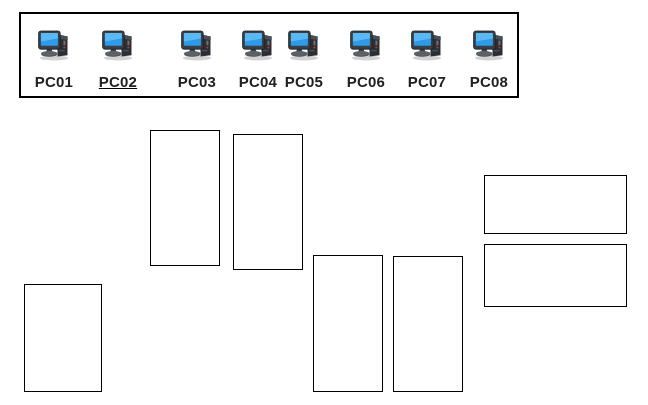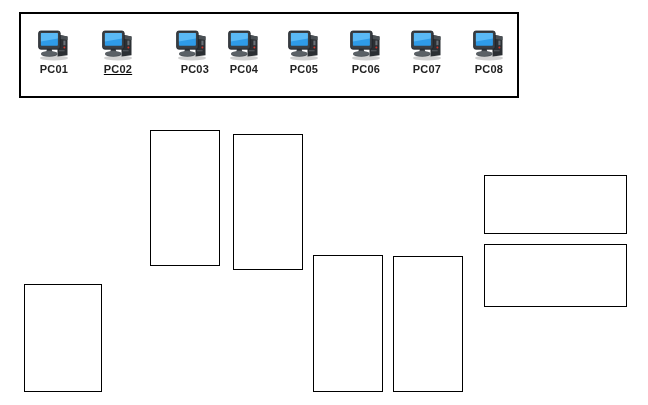--- a/index.html
+++ b/index.html
@@ -39,22 +39,22 @@
     position: absolute;
     top: 14px;
     width: 56px;
     height: 62px;
     display: flex;
     flex-direction: column;
     align-items: center;
     justify-content: flex-start;
   }
   .pc-label {
-    margin-top: 2px;
-    font-size: 11px;
+    margin-top: 12px;
+    font-size: 15px;
     font-weight: bold;
     color: #222222;
     letter-spacing: 0.2px;
     font-family: "Liberation Sans", sans-serif;
     white-space: nowrap;
   }
   .pc-icon {
     width: 34px;
     height: 33px;
     display: block;
@@ -107,41 +107,41 @@
             <ellipse cx="12.3" cy="26.2" rx="8.2" ry="2.6" fill="#4a5055"></ellipse>
             <ellipse cx="12.3" cy="25.5" rx="8.2" ry="2.6" fill="#5b6166"></ellipse>
             <rect x="1.6" y="3.0" width="21.6" height="18.2" rx="2.2" fill="#3a3f45"></rect>
             <rect x="1.6" y="3.0" width="21.6" height="18.2" rx="2.2" fill="none" stroke="#1d2126" stroke-width="0.8"></rect>
             <rect x="3.9" y="5.1" width="17.0" height="12.6" rx="0.8" fill="#2e9be8"></rect>
             <path d="M3.9 5.1 L20.9 5.1 L20.9 10.4 L3.9 13.6 Z" fill="#7fd2ff" opacity="0.55"></path>
           </svg>
         </span>
         <span class="pc-label">PC02</span>
       </div>
-      <div class="pc-node" style="left: 132px; align-items: flex-end;">
+      <div class="pc-node" style="left: 148px;">
         <span>
           <svg class="pc-icon" viewBox="0 0 34 33" xmlns="http://www.w3.org/2000/svg">
             <ellipse cx="17" cy="30" rx="14" ry="2.6" fill="#000" opacity="0.18"></ellipse>
             <path d="M20.5 6.5 L30.5 8.6 L30.5 27.3 L20.5 28.6 Z" fill="#2b2f33"></path>
             <path d="M20.5 6.5 L30.5 8.6 L30.5 12.0 L20.5 10.4 Z" fill="#4a5055"></path>
             <rect x="26.4" y="12.6" width="2.1" height="4.6" fill="#6b7177"></rect>
             <circle cx="27.4" cy="19.6" r="1.0" fill="#d1342a"></circle>
             <rect x="22.0" y="22.2" width="5.6" height="1.1" fill="#55595e"></rect>
             <path d="M10.0 20.6 L14.6 20.6 L15.6 25.4 L9.0 25.4 Z" fill="#3d4247"></path>
             <ellipse cx="12.3" cy="26.2" rx="8.2" ry="2.6" fill="#4a5055"></ellipse>
             <ellipse cx="12.3" cy="25.5" rx="8.2" ry="2.6" fill="#5b6166"></ellipse>
             <rect x="1.6" y="3.0" width="21.6" height="18.2" rx="2.2" fill="#3a3f45"></rect>
             <rect x="1.6" y="3.0" width="21.6" height="18.2" rx="2.2" fill="none" stroke="#1d2126" stroke-width="0.8"></rect>
             <rect x="3.9" y="5.1" width="17.0" height="12.6" rx="0.8" fill="#2e9be8"></rect>
             <path d="M3.9 5.1 L20.9 5.1 L20.9 10.4 L3.9 13.6 Z" fill="#7fd2ff" opacity="0.55"></path>
           </svg>
         </span>
         <span class="pc-label">PC03</span>
       </div>
-      <div class="pc-node" style="left: 195px;">
+      <div class="pc-node" style="left: 209px;">
         <span>
           <svg class="pc-icon" viewBox="0 0 34 33" xmlns="http://www.w3.org/2000/svg">
             <ellipse cx="17" cy="30" rx="14" ry="2.6" fill="#000" opacity="0.18"></ellipse>
             <path d="M20.5 6.5 L30.5 8.6 L30.5 27.3 L20.5 28.6 Z" fill="#2b2f33"></path>
             <path d="M20.5 6.5 L30.5 8.6 L30.5 12.0 L20.5 10.4 Z" fill="#4a5055"></path>
             <rect x="26.4" y="12.6" width="2.1" height="4.6" fill="#6b7177"></rect>
             <circle cx="27.4" cy="19.6" r="1.0" fill="#d1342a"></circle>
             <rect x="22.0" y="22.2" width="5.6" height="1.1" fill="#55595e"></rect>
             <path d="M10.0 20.6 L14.6 20.6 L15.6 25.4 L9.0 25.4 Z" fill="#3d4247"></path>
             <ellipse cx="12.3" cy="26.2" rx="8.2" ry="2.6" fill="#4a5055"></ellipse>

